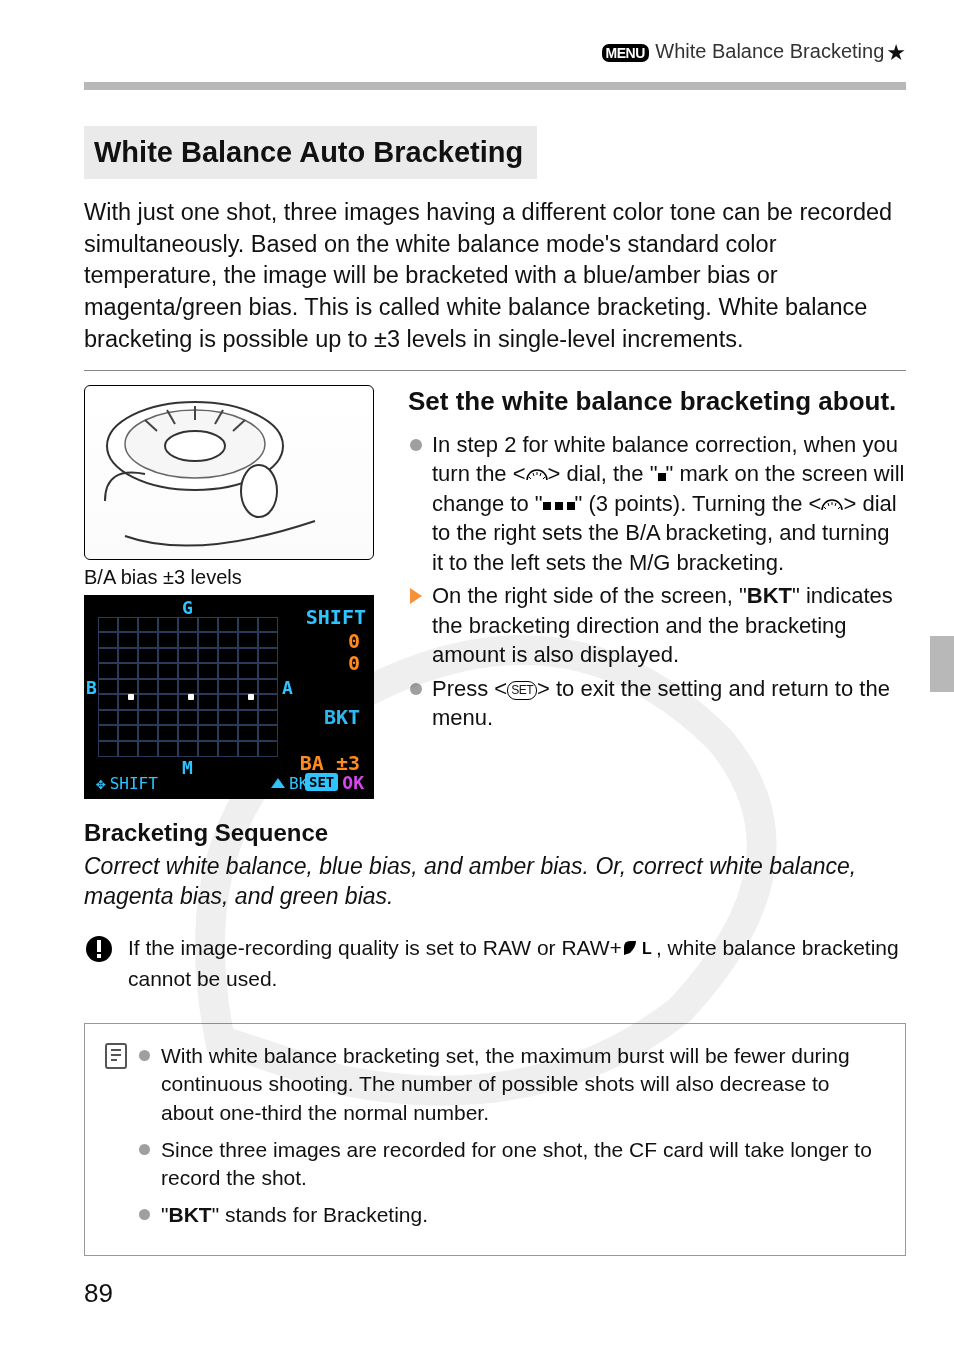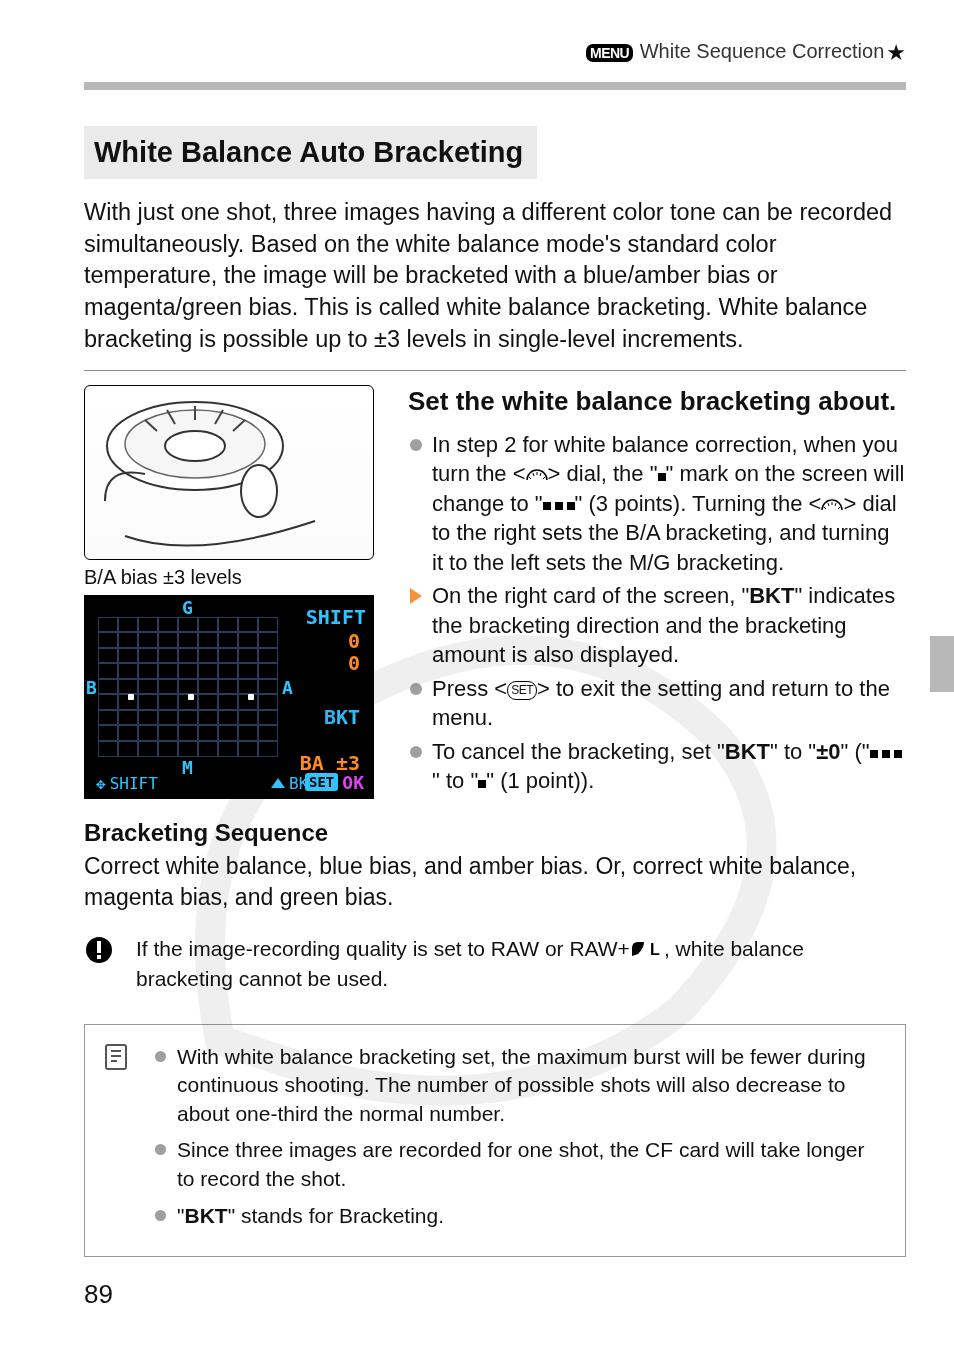--- a/index.html
+++ b/index.html
@@ -36,43 +36,43 @@
   .bullets { list-style: none; }
   .bullets li { position: relative; padding-left: 24px; font-size: 22px; line-height: 1.34; margin-bottom: 4px; }
   .bullet-dot::before { content: ""; position: absolute; left: 2px; top: 9px; width: 12px; height: 12px; background: #9f9f9f; border-radius: 50%; }
   .bullet-arrow::before { content: ""; position: absolute; left: 2px; top: 7px; width: 0; height: 0; border-top: 8px solid transparent; border-bottom: 8px solid transparent; border-left: 12px solid #f7923b; }
   .dial-icon { display:inline-block; width:22px; height:14px; vertical-align:-1px; position:relative; }
   .dial-icon svg { width:22px; height:14px; }
   .three-sq { display:inline-flex; gap:4px; vertical-align:1px; }
   .three-sq span, .one-sq { width:8px; height:8px; background:#000; display:inline-block; }
   .set-oval { display:inline-block; border:1.5px solid #000; border-radius:9px; font-size:12px; padding:0 3px 1px 3px; vertical-align:2px; letter-spacing:-0.5px; }
   .sub-h { font-size: 24px; font-weight: bold; margin-top: 20px; margin-bottom: 4px; }
-  .body-p { font-size: 23px; line-height: 1.34; }
-  .warn-row { display:flex; gap:22px; margin-top:18px; align-items:flex-start; padding: 4px 0;}
+  .body-p { font-size: 23px; line-height: 1.34; font-style: italic; }
+  .warn-row { display:flex; gap:14px; margin-top:18px; align-items:flex-start; padding: 4px 0;}
   .warn-icon { width:30px; height:30px; flex-shrink:0; }
   .warn-text { font-size: 21px; line-height: 1.35; }
   .jpeg-icon { display:inline-block; vertical-align:-2px; }
-  .note-box { border:1px solid #999; margin-top:26px; padding:18px 18px 18px 18px; display:flex; gap:24px; align-items:flex-start; }
+  .note-box { border:1px solid #999; margin-top:26px; padding:18px 18px 18px 18px; display:flex; gap:8px; align-items:flex-start; }
   .note-icon { width:28px; height:28px; flex-shrink:0; }
   .note-list { list-style:none; flex:1; }
   .note-list li { position:relative; padding-left:22px; font-size:21px; line-height:1.36; margin-bottom:8px; }
   .note-list li::before { content:""; position:absolute; left:0; top:8px; width:11px; height:11px; background:#9f9f9f; border-radius:50%; }
   .pagenum { text-align: left; font-size: 26px; margin-top: 22px; }
   .side-tab { position:absolute; right:0; top:636px; width:24px; height:56px; background:#b8b8b8; }
   .watermark { position:absolute; left:120px; top:540px; width:700px; height:600px; opacity:0.06; pointer-events:none; }
 </style>
 </head>
 <body>
 
 <div class="page">
   <div class="side-tab"></div>
 
   <div class="header-area">
     <span class="menu-badge">MENU</span>
-    <span class="header-text">White Sequence Correction</span><span class="star">★</span>
+    <span class="header-text">White Balance Bracketing</span><span class="star">★</span>
   </div>
   <div class="rule"></div>
 
   <div class="section-title">White Balance Auto Bracketing</div>
 
   <p class="intro">With just one shot, three images having a different color tone can be recorded simultaneously. Based on the white balance mode's standard color temperature, the image will be bracketed with a blue/amber bias or magenta/green bias. This is called white balance bracketing. White balance bracketing is possible up to ±3 levels in single-level increments.</p>
   <hr class="thin-rule">
 
   <div class="cols">
     <div class="leftcol">
@@ -228,31 +228,24 @@
                 <g stroke="#000" stroke-width="1">
                   <line x1="3" y1="9" x2="5" y2="11"></line>
                   <line x1="7" y1="5" x2="8" y2="8"></line>
                   <line x1="11" y1="4" x2="11" y2="7"></line>
                   <line x1="15" y1="5" x2="14" y2="8"></line>
                   <line x1="19" y1="9" x2="17" y2="11"></line>
                 </g>
               </svg></span><span>&gt; dial to the right sets the B/A bracketing, and turning it to the left sets the M/G bracketing.</span>
         </li>
         <li class="bullet-arrow">
-          <span>On the right card of the screen, "</span><b>BKT</b><span>" indicates the bracketing direction and the bracketing amount is also displayed.</span>
+          <span>On the right side of the screen, "</span><b>BKT</b><span>" indicates the bracketing direction and the bracketing amount is also displayed.</span>
         </li>
         <li class="bullet-dot">
           <span>Press &lt;</span><span class="set-oval">SET</span><span>&gt; to exit the setting and return to the menu.</span>
-        </li>
-        <li class="bullet-dot">
-          <span>To cancel the bracketing, set "</span><b>BKT</b><span>" to "</span><b>±0</b><span>" ("</span><span class="three-sq">
-              <span></span>
-              <span></span>
-              <span></span>
-            </span><span>" to "</span><span class="one-sq"></span><span>" (1 point)).</span>
         </li>
       </ul>
     </div>
   </div>
 
   <div class="sub-h">Bracketing Sequence</div>
   <p class="body-p">Correct white balance, blue bias, and amber bias. Or, correct white balance, magenta bias, and green bias.</p>
 
   <div class="warn-row">
     <svg class="warn-icon" viewBox="0 0 30 30">

